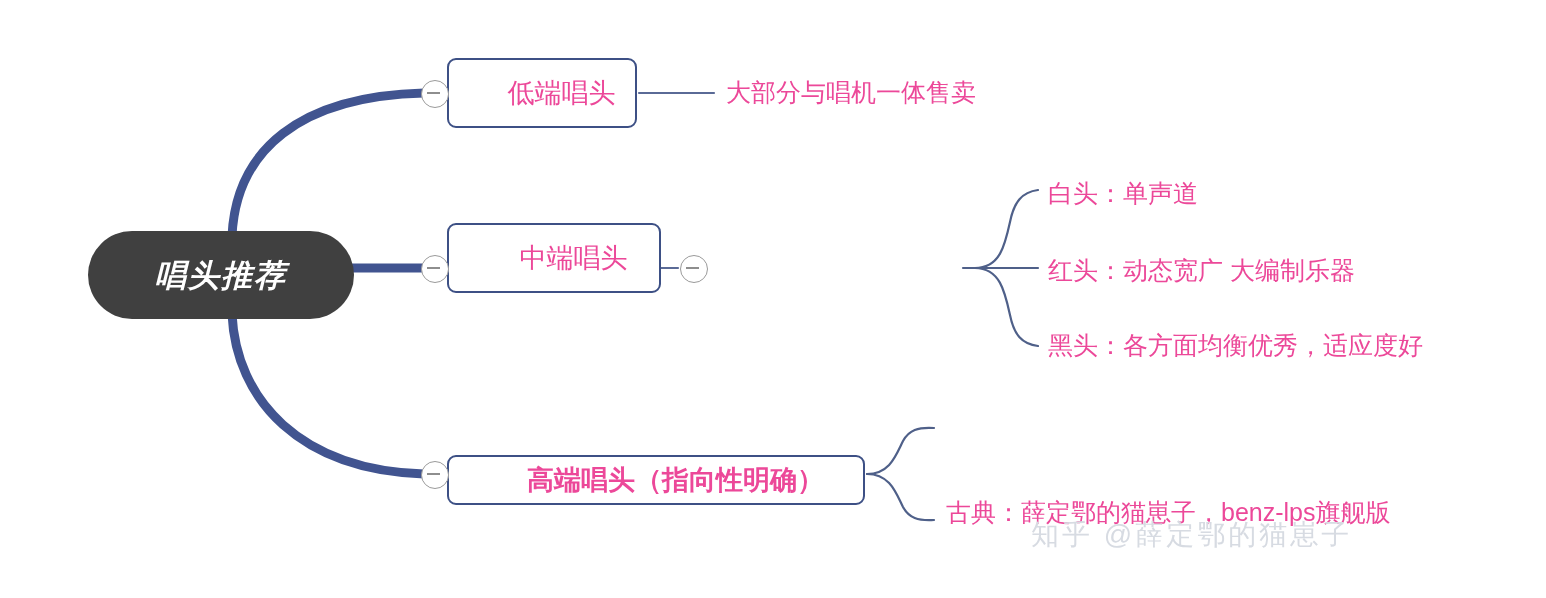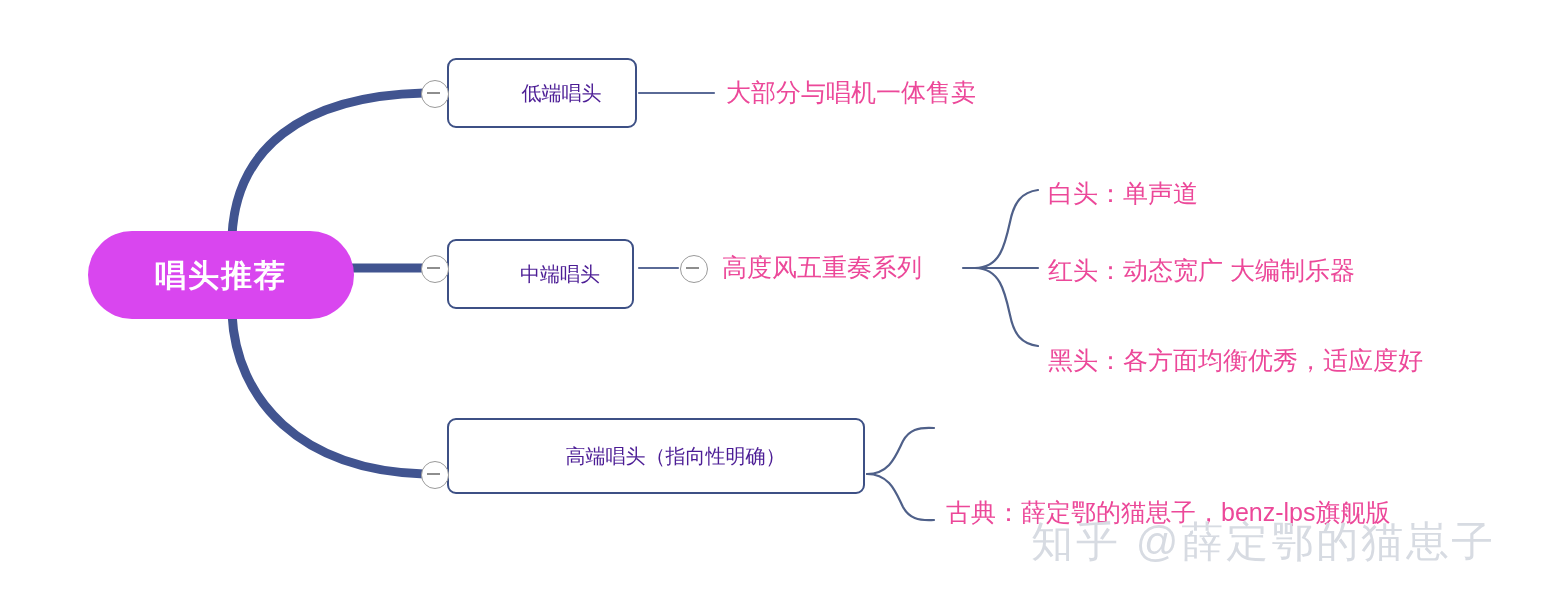--- a/index.html
+++ b/index.html
@@ -26,26 +26,27 @@
     pointer-events: none;
   }
 
   
   .root-node {
     position: absolute;
     left: 88px;
     top: 231px;
     width: 266px;
     height: 88px;
-    background: #d946ef;
+    background: #404040;
     border-radius: 44px;
     display: flex;
     align-items: center;
     justify-content: center;
     z-index: 6;
+    font-style: italic;
   }
   .root-node .root-label {
     color: #ffffff;
     font-size: 31px;
     font-weight: bold;
     letter-spacing: 2px;
     line-height: 1;
   }
 
   
@@ -54,29 +55,29 @@
     box-sizing: border-box;
     background: #ffffff;
     border: 2px solid #3d5085;
     border-radius: 9px;
     display: flex;
     align-items: center;
     justify-content: center;
     z-index: 5;
   }
   .node-box .node-label {
-    color: #4c1d95;
-    font-size: 20px;
+    color: #ec4899;
+    font-size: 27px;
     line-height: 1;
     white-space: nowrap;
     margin-left: 39px;
   }
   #box-low  { left: 447px; top: 58px;  width: 190px; height: 70px; }
-  #box-mid  { left: 447px; top: 239px; width: 187px; height: 70px; }
-  #box-high { left: 447px; top: 418px; width: 418px; height: 76px; }
+  #box-mid  { left: 447px; top: 223px; width: 214px; height: 70px; }
+  #box-high { left: 447px; top: 455px; width: 418px; height: 50px; font-weight: bold; }
 
   
   .toggle {
     position: absolute;
     width: 26px;
     height: 26px;
     border-radius: 50%;
     border: 1.6px solid #9a9a9a;
     background: #ffffff;
     z-index: 8;
@@ -101,30 +102,30 @@
     color: #ec4899;
     font-size: 25px;
     line-height: 1;
     white-space: nowrap;
     z-index: 5;
   }
   #leaf-low-1     { left: 726px;  top: 80px; }
   #leaf-quint     { left: 722px;  top: 255px; }
   #leaf-white     { left: 1048px; top: 181px; }
   #leaf-red       { left: 1048px; top: 258px; }
-  #leaf-black     { left: 1048px; top: 348px; }
+  #leaf-black     { left: 1048px; top: 333px; }
   #leaf-vocal     { left: 946px;  top: 420px; }
   #leaf-classical { left: 946px;  top: 500px; }
 
   
   .watermark {
     position: absolute;
     left: 1031px;
     top: 521px;
-    font-size: 42px;
+    font-size: 28px;
     color: #d7dbe2;
     letter-spacing: 3px;
     white-space: nowrap;
     z-index: 9;
     line-height: 1;
   }
 </style>
 </head>
 <body>
 
@@ -168,21 +169,20 @@
     <span class="node-label">高端唱头（指向性明确）</span>
   </div>
 
   <div id="tog-low" class="toggle"></div>
   <div id="tog-mid" class="toggle"></div>
   <div id="tog-high" class="toggle"></div>
   <div id="tog-quint" class="toggle"></div>
 
   <div id="leaf-low-1" class="leaf-text">大部分与唱机一体售卖</div>
 
-  <div id="leaf-quint" class="leaf-text">高度风五重奏系列</div>
 
   <div id="leaf-red" class="leaf-text">红头：动态宽广 大编制乐器</div>
 
   <div id="leaf-white" class="leaf-text">白头：单声道</div>
 
   <div id="leaf-black" class="leaf-text">黑头：各方面均衡优秀，适应度好</div>
 
 
   <div id="leaf-classical" class="leaf-text">古典：薛定鄂的猫崽子，benz-lps旗舰版</div>
 

